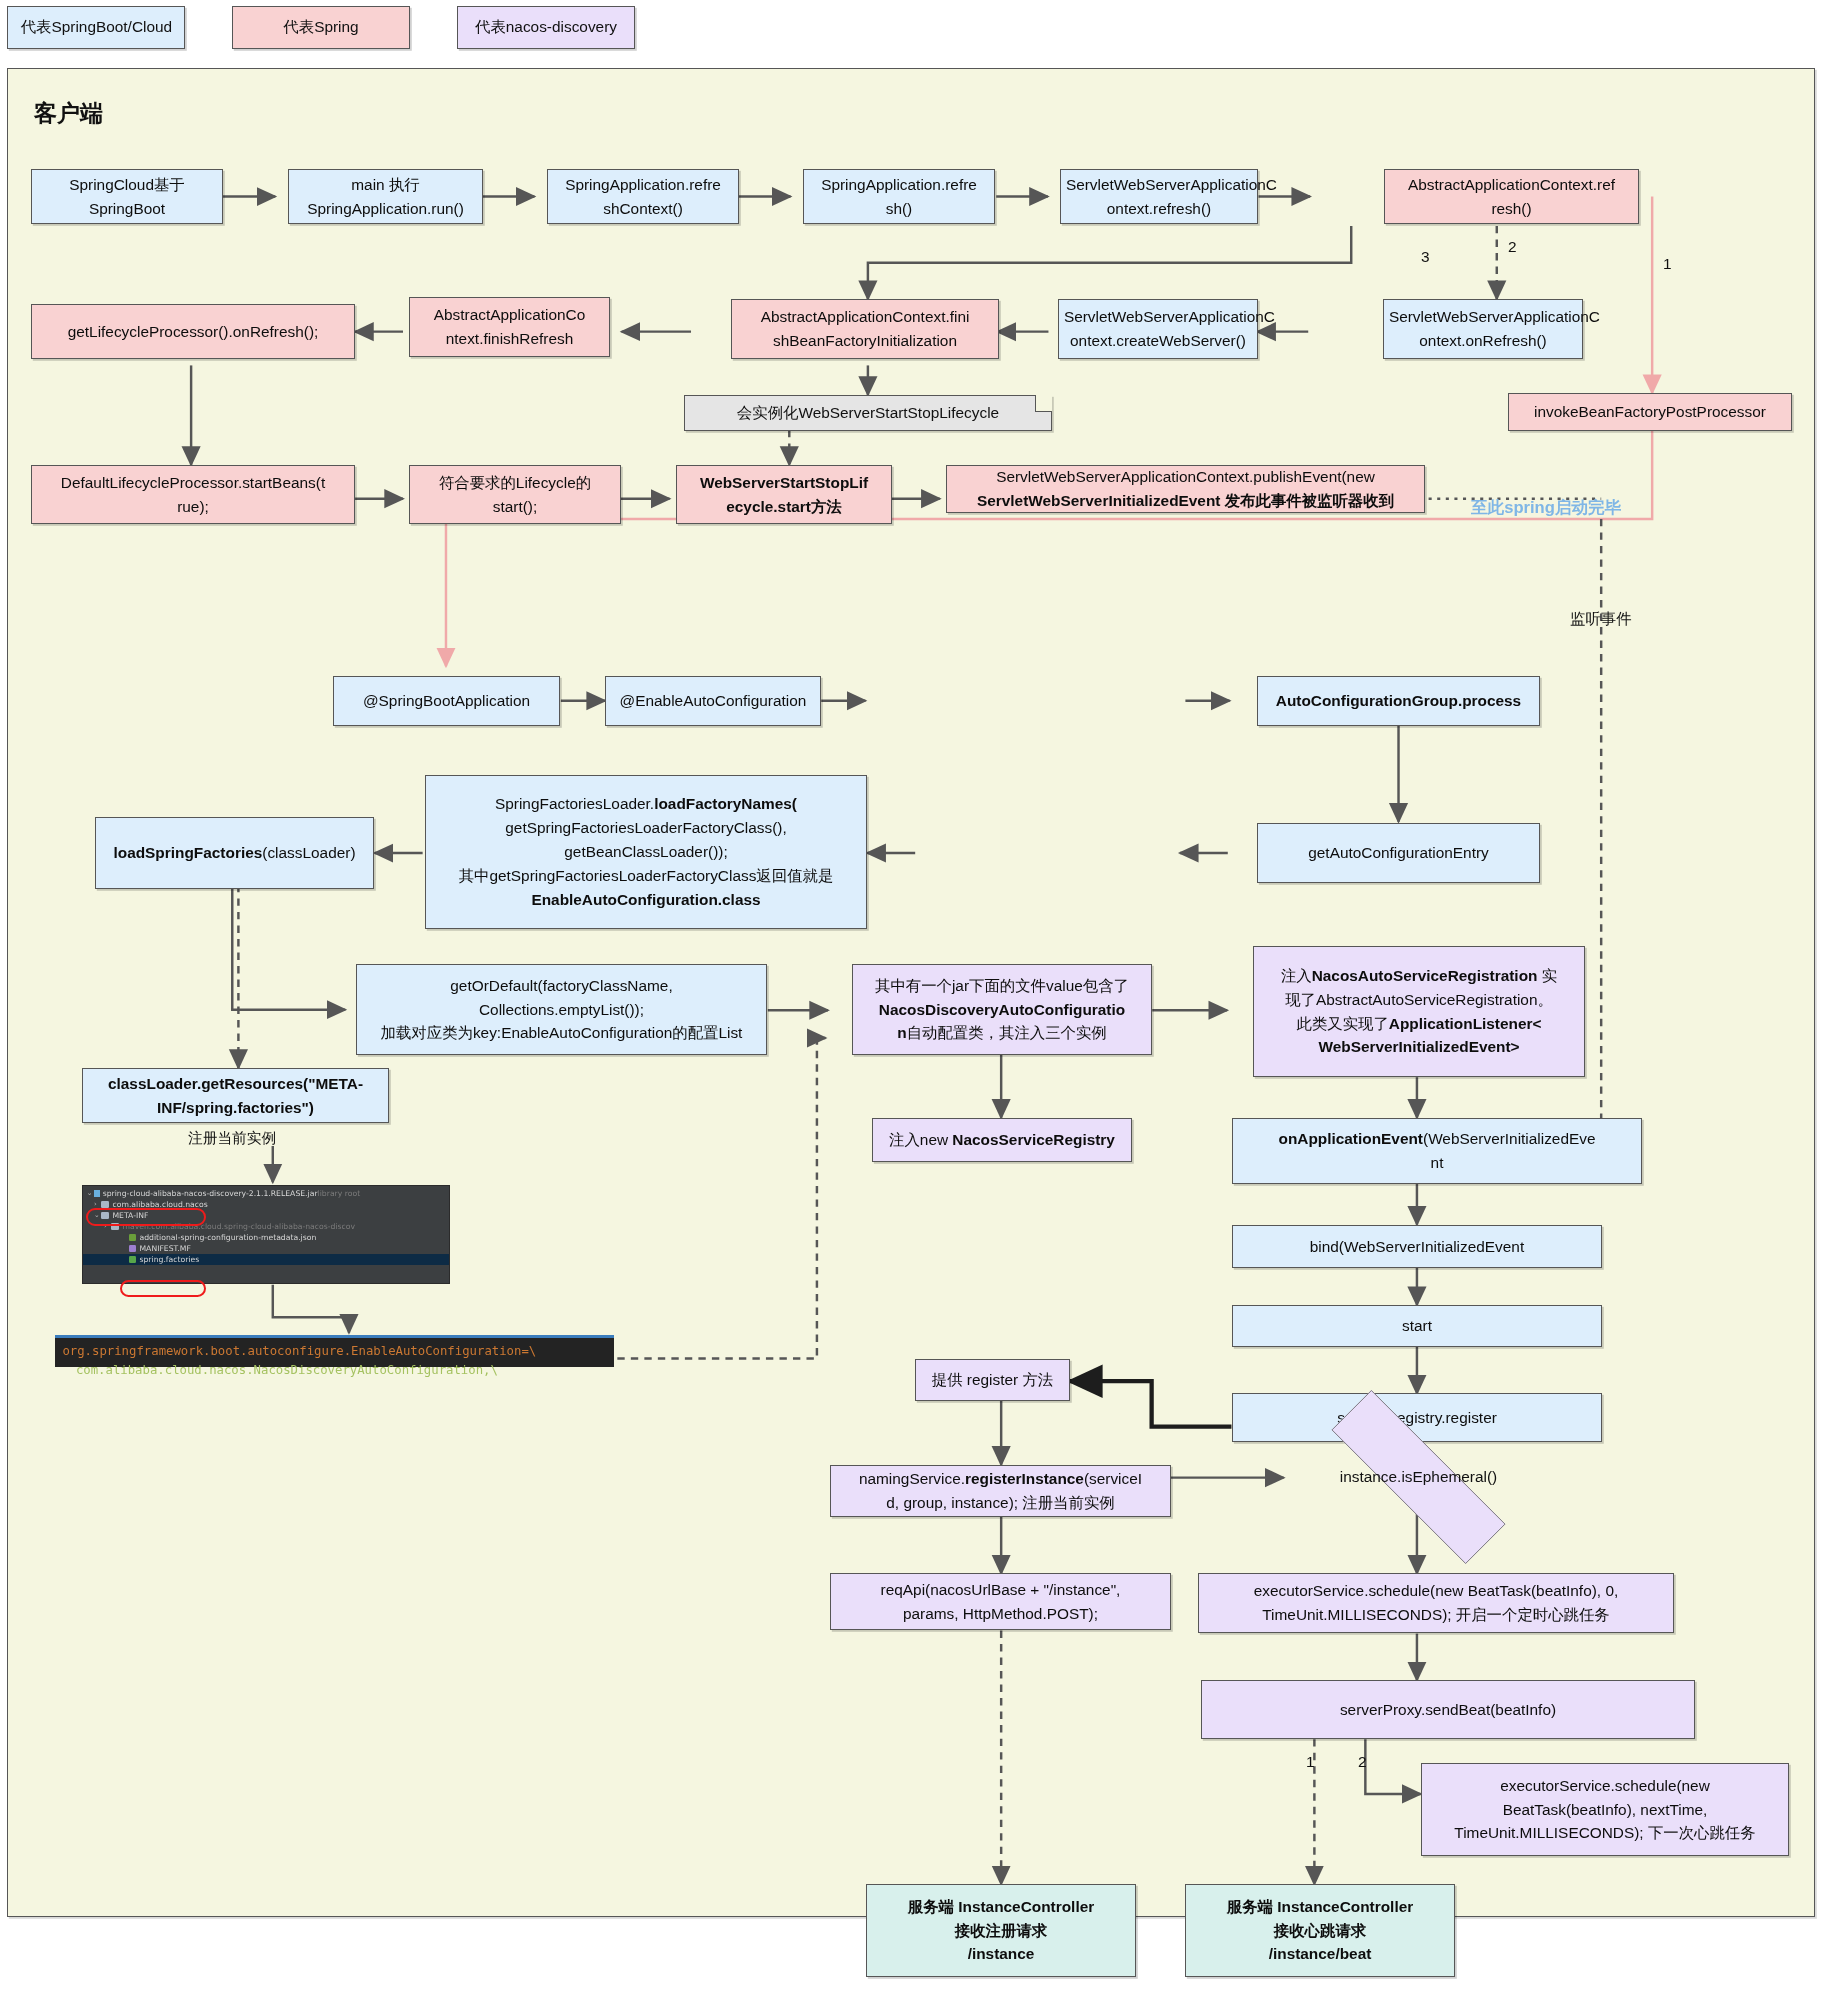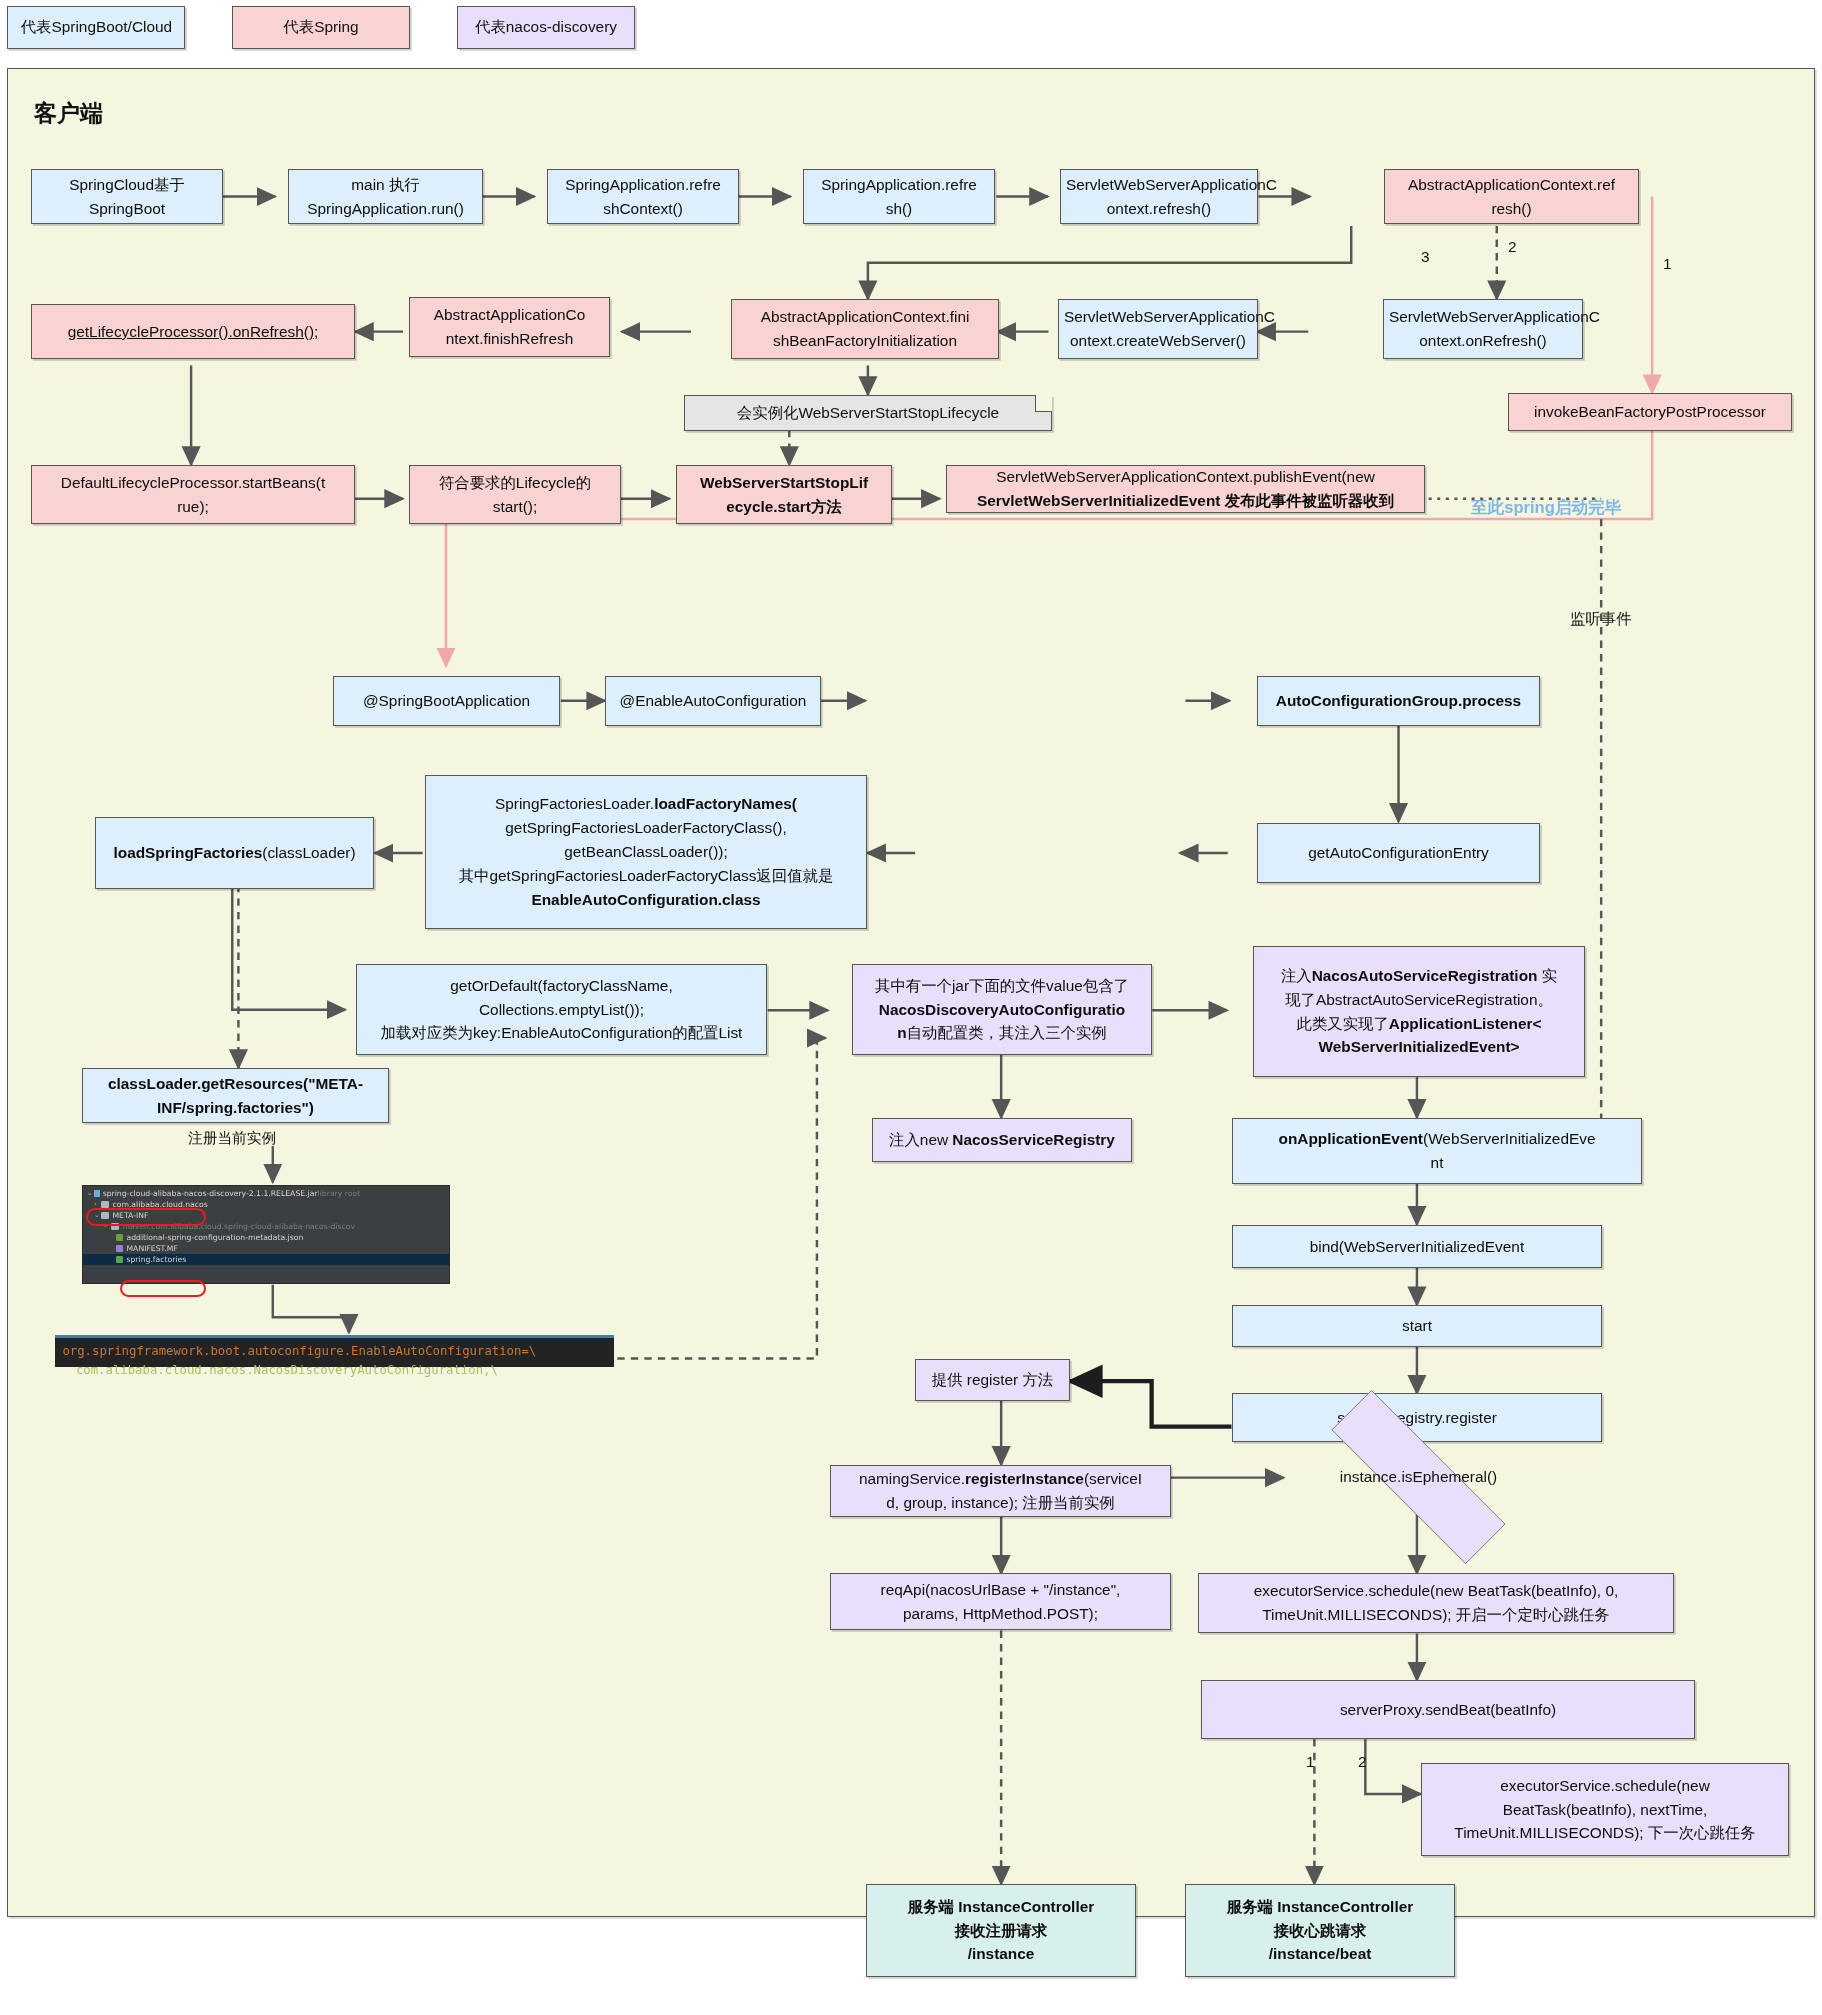--- a/index.html
+++ b/index.html
@@ -78,21 +78,21 @@
     position:absolute;left:82px;top:1185px;width:368px;height:99px;
     background:#3c3f41;border:0.6px solid #2b2b2b;box-sizing:border-box;
     font-family:"DejaVu Sans",sans-serif;font-size:7.7px;color:#d6d6d6;
     padding:1.8px 0 0 0;overflow:hidden;
   }
   #ide .row{display:flex;align-items:center;height:11px;padding-left:3.7px;white-space:nowrap;}
   #ide .row.sel{background:#0d2b45;}
   #ide .tw{width:7.4px;color:#b6b6b6;font-size:6.8px;display:inline-block;}
   #ide .ind1{padding-left:11px;}
   #ide .ind2{padding-left:21px;}
-  #ide .ind3{padding-left:33px;}
+  #ide .ind3{padding-left:46px;}
   #ide .fold{width:8px;height:6.8px;background:#a9b7c6;border-radius:1.2px;margin-right:3.1px;display:inline-block;}
   #ide .jar{width:5.5px;height:7.4px;background:#6ab0de;margin-right:3.1px;display:inline-block;}
   #ide .json{width:7.4px;height:7.4px;background:#6a9e3a;margin-right:3.1px;display:inline-block;border-radius:1.2px;}
   #ide .mf{width:7.4px;height:7.4px;background:#9d7fd0;margin-right:3.1px;display:inline-block;border-radius:1.2px;}
   #ide .fac{width:7.4px;height:7.4px;background:#57a64a;margin-right:3.1px;display:inline-block;border-radius:1.2px;}
   #ide .dim{color:#7b7b7b;}
   .redring{position:absolute;border:2.5px solid #ef1b1b;border-radius:13.5px;box-sizing:border-box;}
 
   
   #code{
@@ -269,21 +269,21 @@
   </div>
   <div class="node pink" style="left:1384px;top:169px;width:255px;height:55px;">
     <span class="ln">AbstractApplicationContext.ref</span>
     <span class="ln">resh()</span>
   </div>
 
   <div class="flab" style="left:1421px;top:248px;">3</div>
   <div class="flab" style="left:1508px;top:238px;">2</div>
   <div class="flab" style="left:1663px;top:255px;">1</div>
 
-  <div class="node pink" style="left:31px;top:304px;width:324px;height:55px;text-decoration:underline;">
+  <div class="node pink" style="left:31px;top:304px;width:324px;height:55px;">
     <span class="ln">getLifecycleProcessor().onRefresh();</span>
   </div>
   <div class="node pink" style="left:409px;top:297px;width:201px;height:60px;">
     <span class="ln">AbstractApplicationCo</span>
     <span class="ln">ntext.finishRefresh</span>
   </div>
   <div class="node pink" style="left:731px;top:299px;width:268px;height:60px;">
     <span class="ln">AbstractApplicationContext.fini</span>
     <span class="ln">shBeanFactoryInitialization</span>
   </div>

